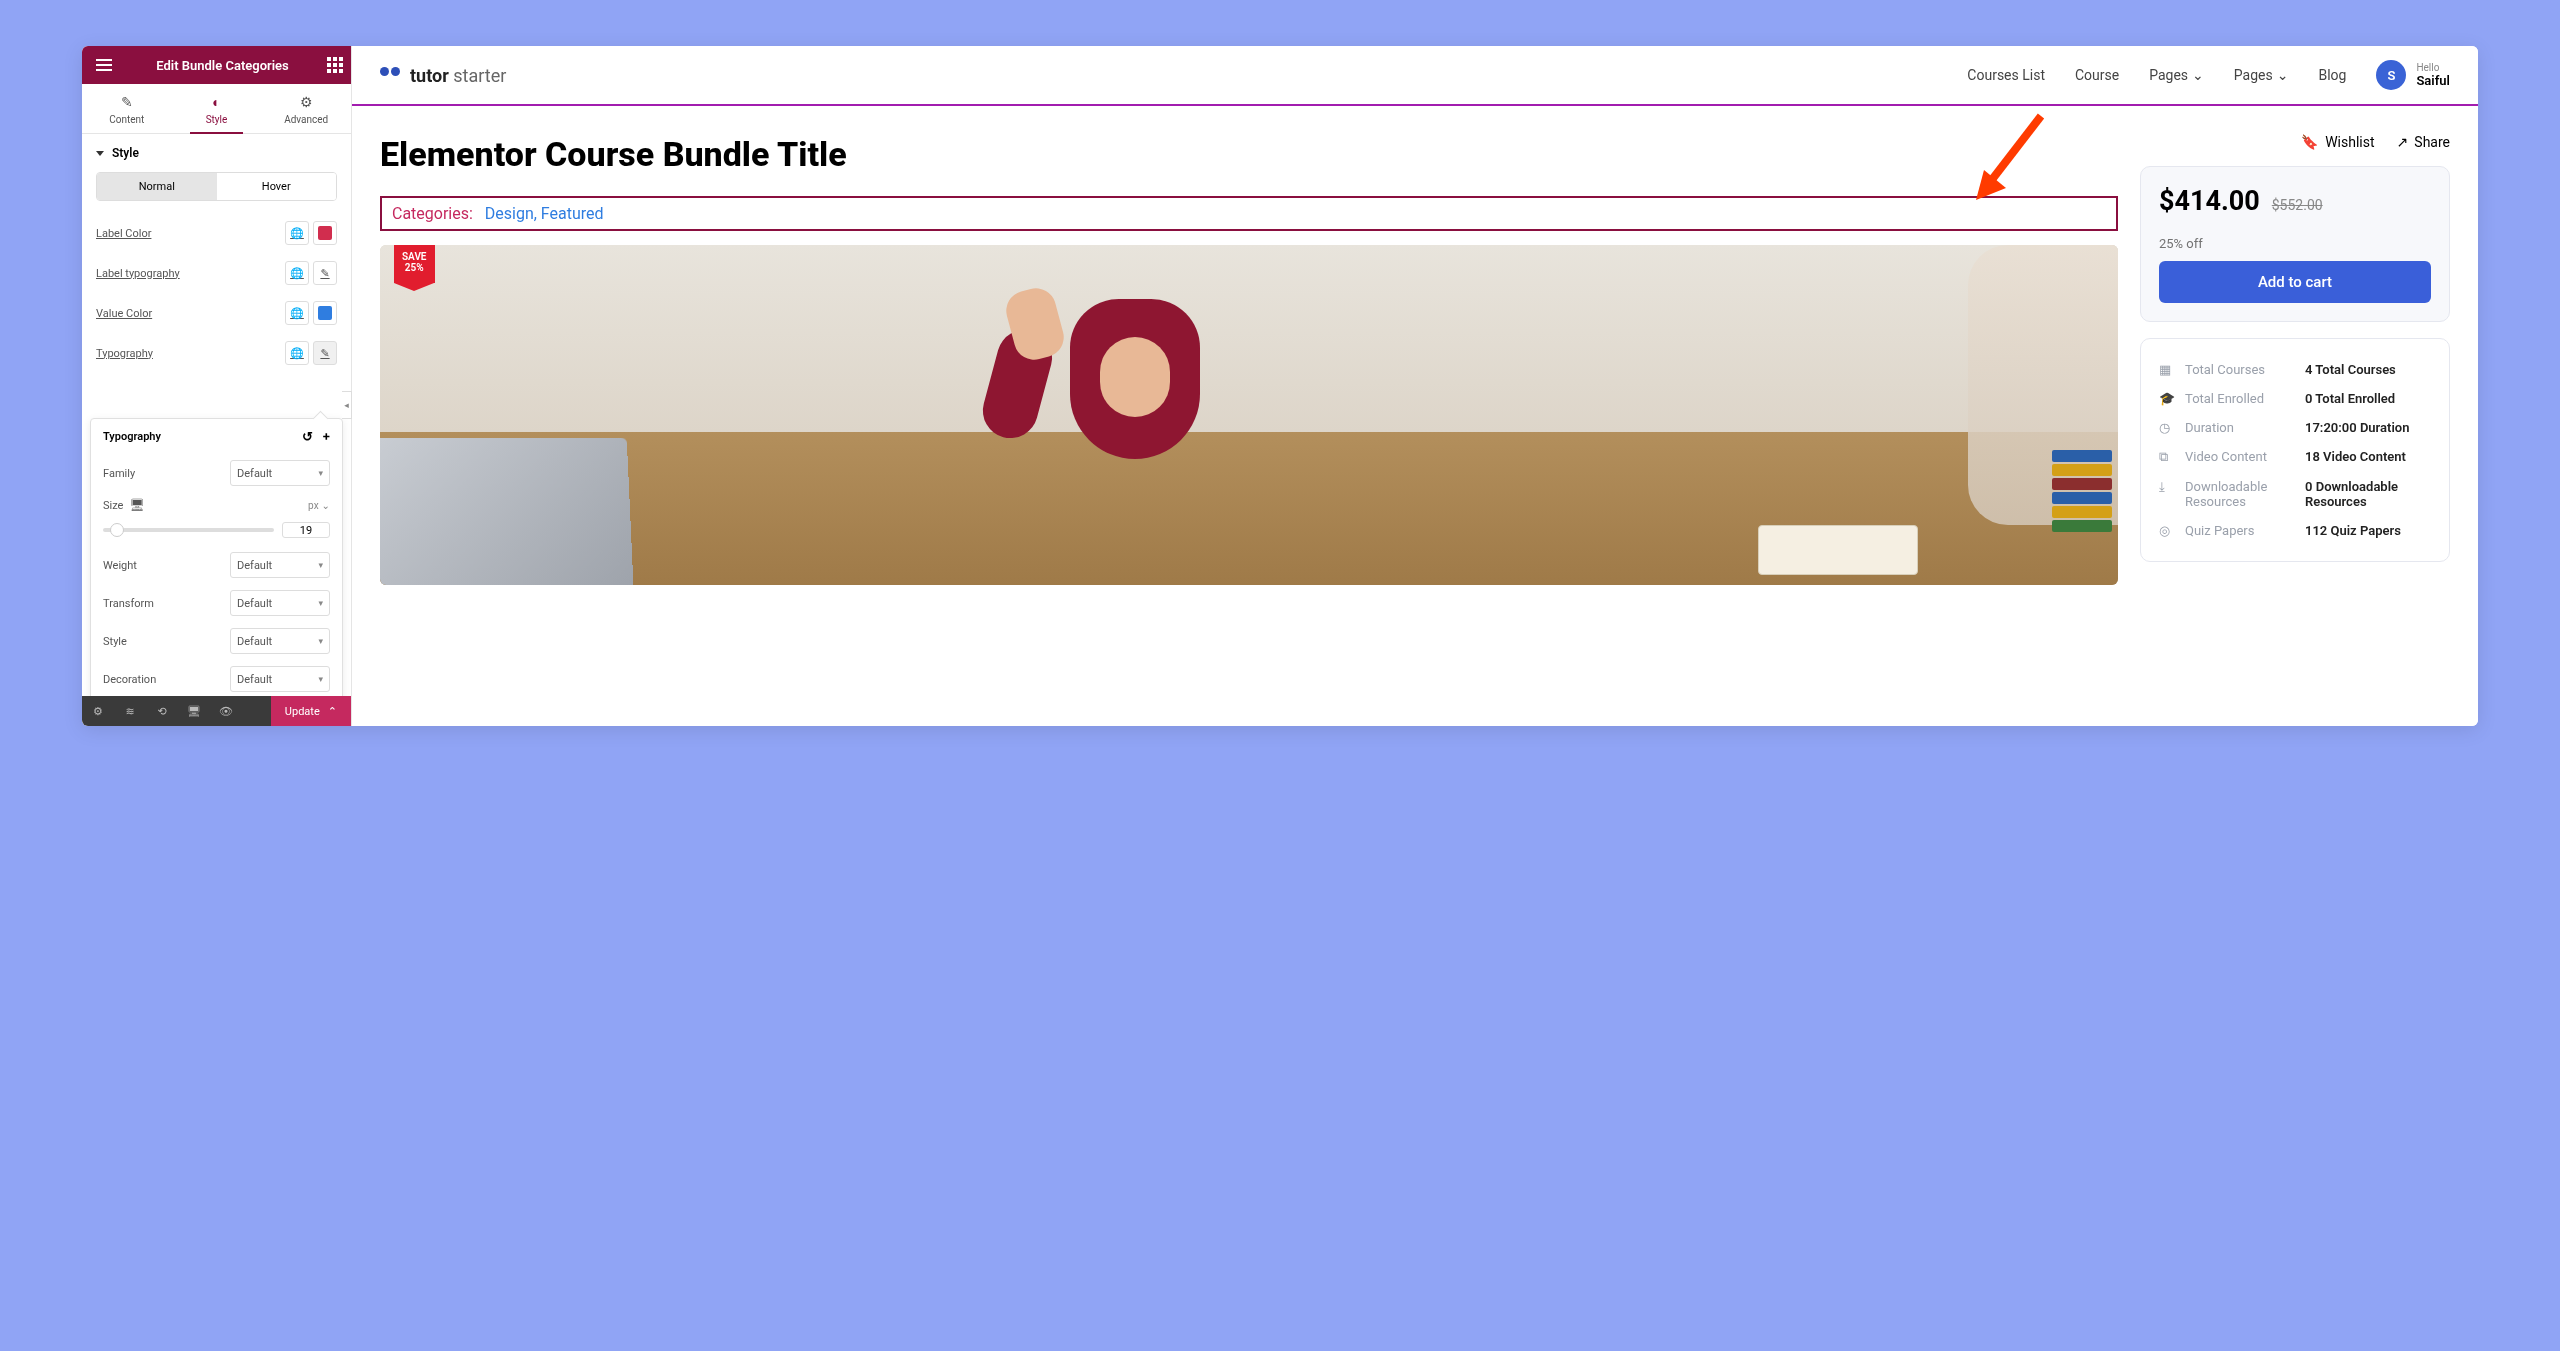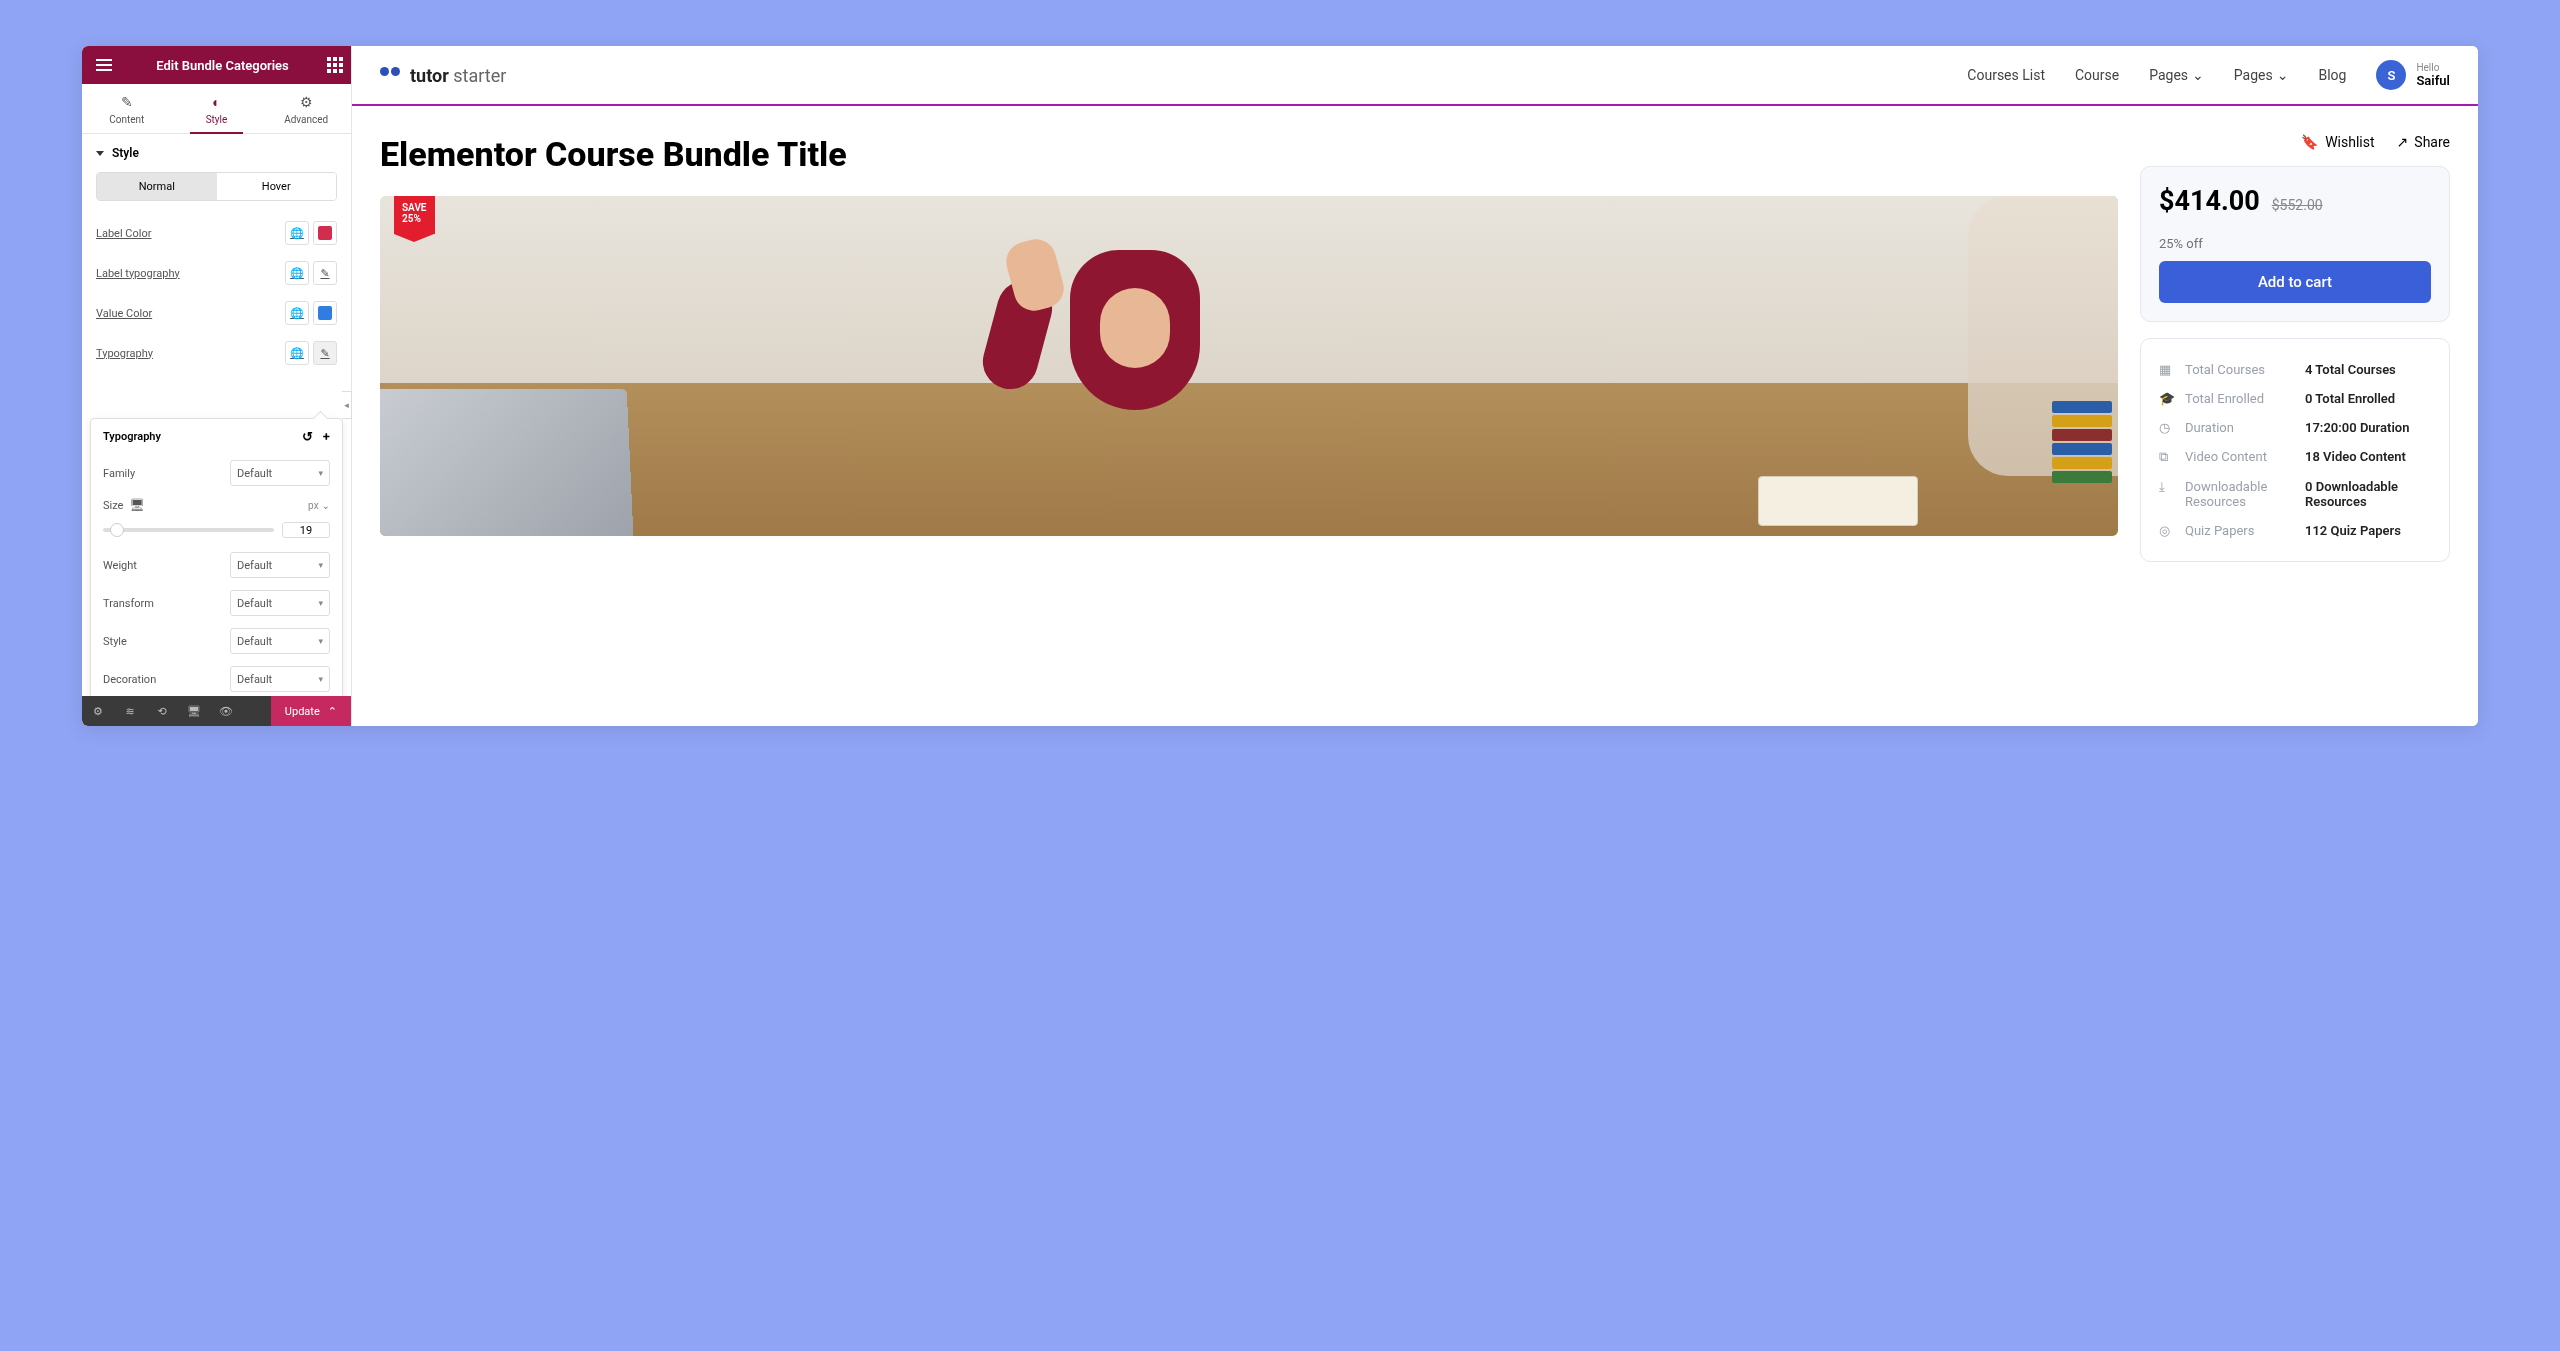--- a/index.html
+++ b/index.html
@@ -75,21 +75,21 @@
 .page-content { padding:28px; display:flex; gap:22px; }
 .main-col { flex:1; min-width:0; }
 .bundle-title { font-size:34px; font-weight:800; color:#000000; margin-bottom:22px; }
 .cats-box { border:2px solid #8a0f3f; padding:6px 10px; font-size:16px; margin-bottom:14px; position:relative; }
 .cats-label { color:#c5295f; }
 .cat-link { color:#2f7de0; cursor:pointer; }
 .arrow-annot { position:absolute; top:-90px; right:60px; pointer-events:none; }
 
 .hero { position:relative; height:340px; border-radius:6px; overflow:hidden; background:linear-gradient(120deg, #dcd6cc 0%, #e4ded4 40%, #c9b8a9 100%); }
 .hero .kitchen { position:absolute; inset:0; background: linear-gradient(180deg, #e8e4dc 0%, #ddd5c9 55%, #b38f5c 55%, #9f7a48 100%); }
-.save-ribbon { position:absolute; top:0; left:14px; background:#e11d2e; color:#fff; font-size:10px; font-weight:600; padding:6px 8px 10px; }
+.save-ribbon { position:absolute; top:0; left:14px; background:#e11d2e; color:#fff; font-size:10px; font-weight:600; padding:6px 8px 10px; text-align:center; }
 .save-ribbon::after { content:''; position:absolute; bottom:-8px; left:0; border-left:20px solid transparent; border-right:20px solid transparent; border-top:8px solid #e11d2e; width:0; }
 .child { position:absolute; left:38%; top:16%; width:190px; height:260px; }
 .hijab { position:absolute; top:0; left:30px; width:130px; height:160px; background:#8e1631; border-radius:60px 60px 80px 80px; }
 .face { position:absolute; top:38px; left:60px; width:70px; height:80px; background:#e8b896; border-radius:40px; }
 .hand-up { position:absolute; top:-10px; left:-30px; width:50px; height:70px; background:#e8b896; border-radius:20px; transform:rotate(-15deg); }
 .sleeve { position:absolute; top:30px; left:-50px; width:55px; height:110px; background:#8e1631; border-radius:30px; transform:rotate(15deg); }
 .laptop { position:absolute; bottom:0; left:-10px; width:260px; height:150px; background:linear-gradient(135deg,#c9cdd3,#9ea3ab); border-radius:6px 6px 0 0; transform:perspective(400px) rotateX(8deg); }
 .book { position:absolute; bottom:10px; right:200px; width:160px; height:50px; background:#f5efe2; border-radius:4px; border:1px solid #d8cfb9; }
 .books-stack { position:absolute; bottom:45px; right:6px; width:60px; height:90px; }
 .books-stack div { height:12px; margin-bottom:2px; border-radius:2px; }
@@ -294,20 +294,28 @@
           <div class="hello">Hello</div>
           <div class="name">Saiful</div>
         </div>
       </div>
     </div>
 
     <div class="page-content">
       <div class="main-col">
         <h1 class="bundle-title">Elementor Course Bundle Title</h1>
 
+        <div class="cats-box">
+          <svg class="arrow-annot" width="90" height="100" viewBox="0 0 90 100">
+              <path d="M 75 8 L 18 82" stroke="#ff3b00" stroke-width="8" fill="none"></path>
+              <path d="M 10 92 L 18 62 L 40 80 Z" fill="#ff3b00"></path>
+            </svg>
+          <span class="cats-label">Categories:</span>&nbsp;&nbsp;
+          <span class="cat-link">Design</span><span style="color:#2f7de0">, </span><span class="cat-link">Featured</span>
+        </div>
 
         <div class="hero">
           <div class="kitchen"></div>
           <div class="adult"></div>
           <div class="books-stack">
               <div style="background:#2a5fa8"></div>
               <div style="background:#d4a017"></div>
               <div style="background:#8b2e2e"></div>
               <div style="background:#2a5fa8"></div>
               <div style="background:#d4a017"></div>

